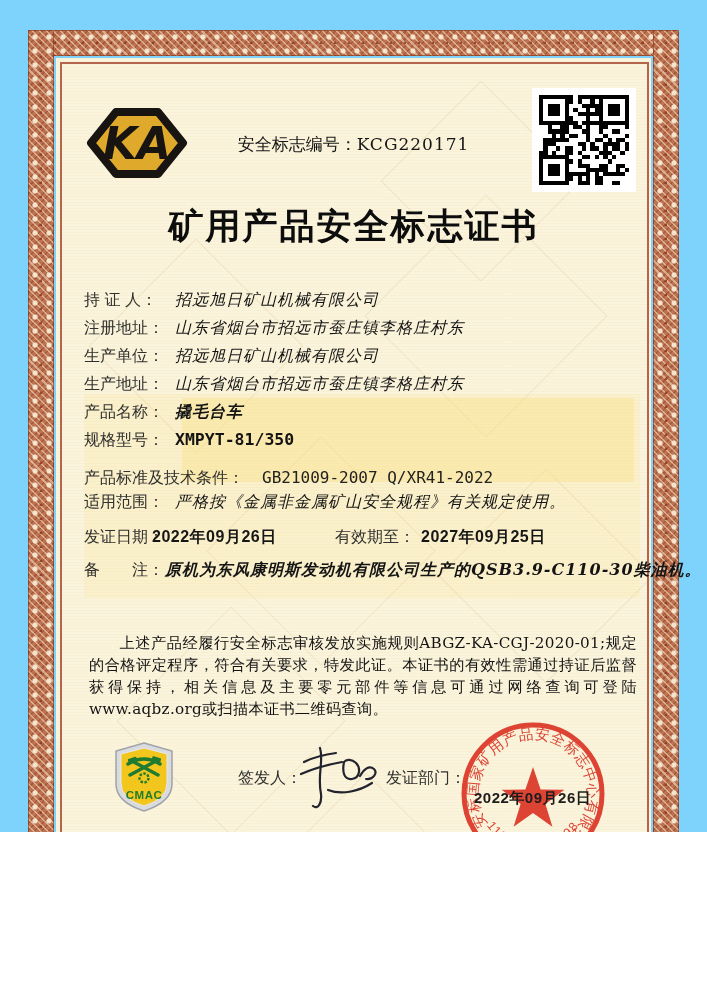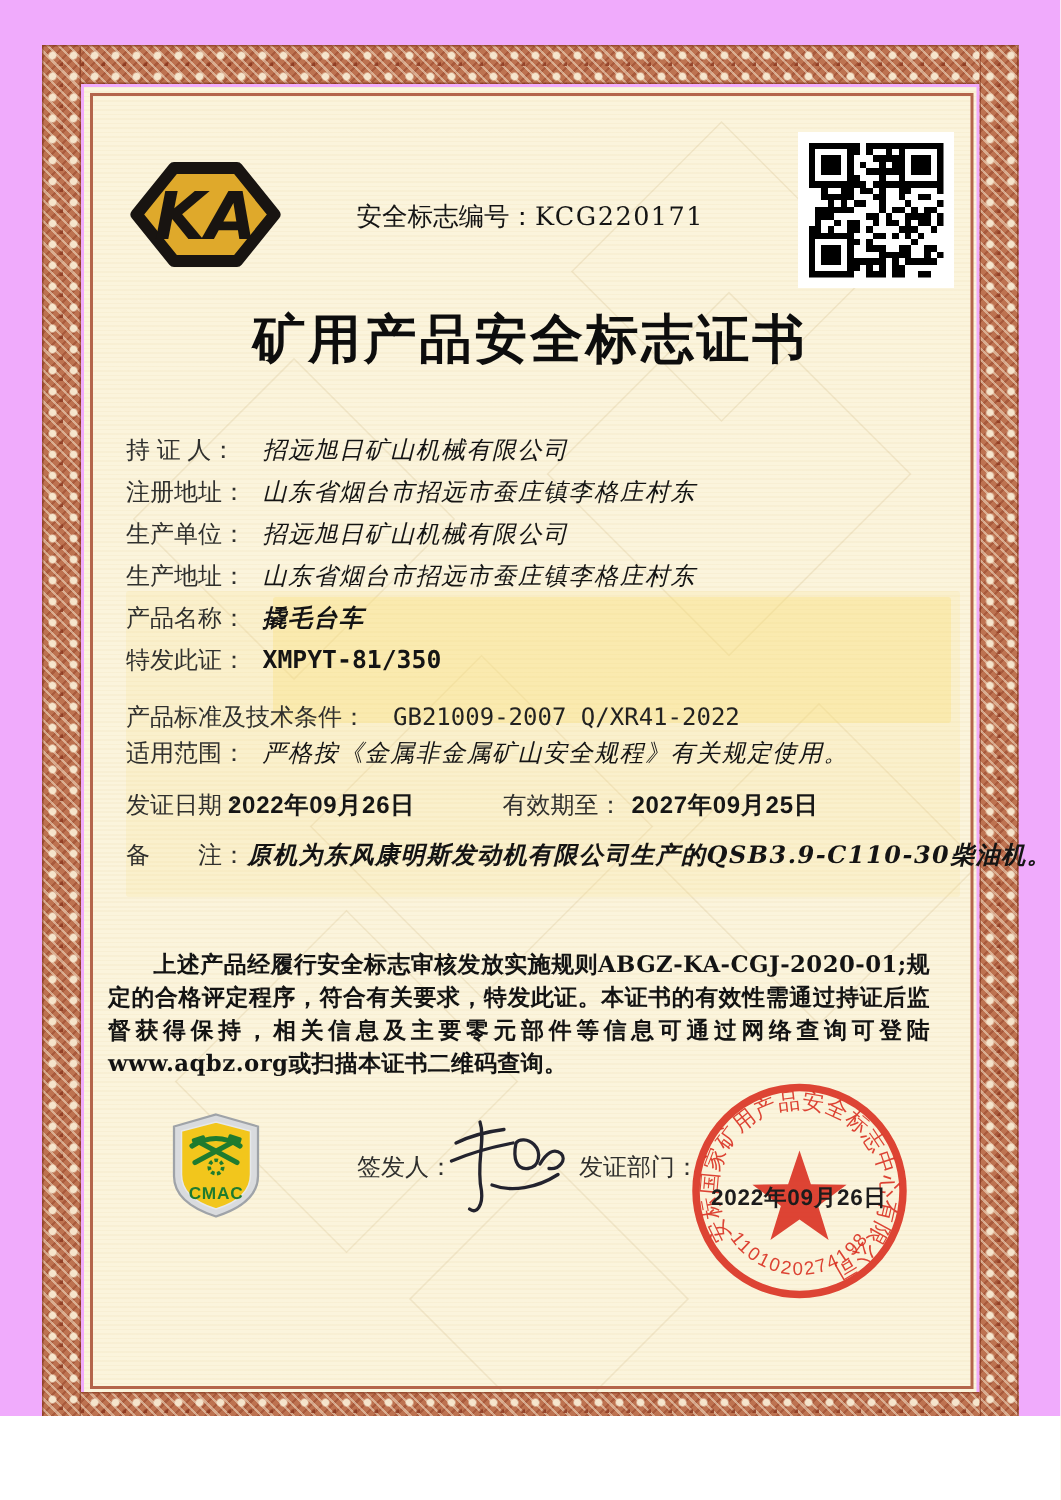--- a/index.html
+++ b/index.html
@@ -1,16 +1,16 @@
 <!DOCTYPE html>
 <html><head>
 <meta charset="utf-8">
 <style>
   html,body{margin:0;padding:0;background:#ffffff;}
-  .page{position:relative;width:707px;height:944px;background:#f0abfc;overflow:hidden;
+  .page{position:relative;width:707px;height:832px;background:#7dd3fc;overflow:hidden;
         font-family:"Liberation Sans",sans-serif;}
   
   .ornate{position:absolute;background-color:#bd7250;
     background-image:
       radial-gradient(circle at 7px 7px, rgba(248,234,210,.95) 2px, rgba(248,234,210,0) 3.2px),
       radial-gradient(circle at 14px 14px, rgba(139,55,30,.85) 2px, rgba(139,55,30,0) 3.2px),
       repeating-linear-gradient(45deg, rgba(248,234,210,.5) 0 1.5px, rgba(0,0,0,0) 1.5px 5px),
       repeating-linear-gradient(-45deg, rgba(139,55,30,.4) 0 1.5px, rgba(0,0,0,0) 1.5px 5px);
     background-size:14px 14px,14px 14px,auto,auto;
     box-shadow:inset 0 0 0 1px rgba(120,45,20,.55);}
@@ -35,22 +35,22 @@
   .row{position:absolute;left:0;width:100%;height:24px;}
   .lbl{position:absolute;left:84px;font-size:16px;font-weight:500;color:#30302e;white-space:pre;}
   .val{position:absolute;left:175px;white-space:nowrap;color:#141414;}
   .kai{font-family:"DejaVu Serif",serif;font-style:italic;font-size:16px;letter-spacing:1px;}
   .kai-b{font-family:"DejaVu Serif",serif;font-style:italic;font-weight:700;font-size:16px;letter-spacing:1px;}
   .tech{font-family:"DejaVu Sans Mono",monospace;font-weight:700;font-size:16.5px;}
   .mono{font-family:"DejaVu Sans Mono",monospace;font-size:16px;color:#222;}
   .datev{font-weight:700;font-size:16px;letter-spacing:.5px;color:#161616;}
   .val-wide{left:262px;}
   
-  .statement{position:absolute;left:72px;top:632px;width:548px;text-indent:2em;text-align:justify;
-    font-family:"DejaVu Serif",serif;font-weight:700;font-size:15.2px;line-height:22px;color:#131313;letter-spacing:.3px;}
+  .statement{position:absolute;left:89px;top:632px;width:548px;text-indent:2em;text-align:justify;
+    font-family:"DejaVu Serif",serif;font-weight:400;font-size:15.2px;line-height:22px;color:#131313;letter-spacing:.3px;}
   
   .signer-lbl{position:absolute;left:238px;top:768px;font-size:16px;color:#30302e;}
   .issuer-lbl{position:absolute;left:386px;top:768px;font-size:16px;color:#30302e;text-align:center;}
   .cmac{position:absolute;left:114px;top:742px;}
   .sig{position:absolute;left:296px;top:740px;}
   .stamp{position:absolute;left:458px;top:719px;}
   .stamp-date{position:absolute;left:474px;top:789px;font-size:15px;font-weight:700;color:#1c1c1c;letter-spacing:.5px;white-space:nowrap;}
 </style>
 </head>
 <body>
@@ -254,21 +254,21 @@
   </div>
   <div class="row" style="top:374px">
     <span class="lbl">生产地址：</span>
     <span class="val kai">山东省烟台市招远市蚕庄镇李格庄村东</span>
   </div>
   <div class="row" style="top:402px">
     <span class="lbl">产品名称：</span>
     <span class="val kai-b">撬毛台车</span>
   </div>
   <div class="row" style="top:430px">
-    <span class="lbl">特发此证：</span>
+    <span class="lbl">规格型号：</span>
     <span class="val tech">XMPYT-81/350</span>
   </div>
   <div class="row" style="top:468px">
     <span class="lbl">产品标准及技术条件：</span>
     <span class="val mono val-wide">GB21009-2007 Q/XR41-2022</span>
   </div>
   <div class="row" style="top:492px">
     <span class="lbl">适用范围：</span>
     <span class="val kai">严格按《金属非金属矿山安全规程》有关规定使用。</span>
   </div>

